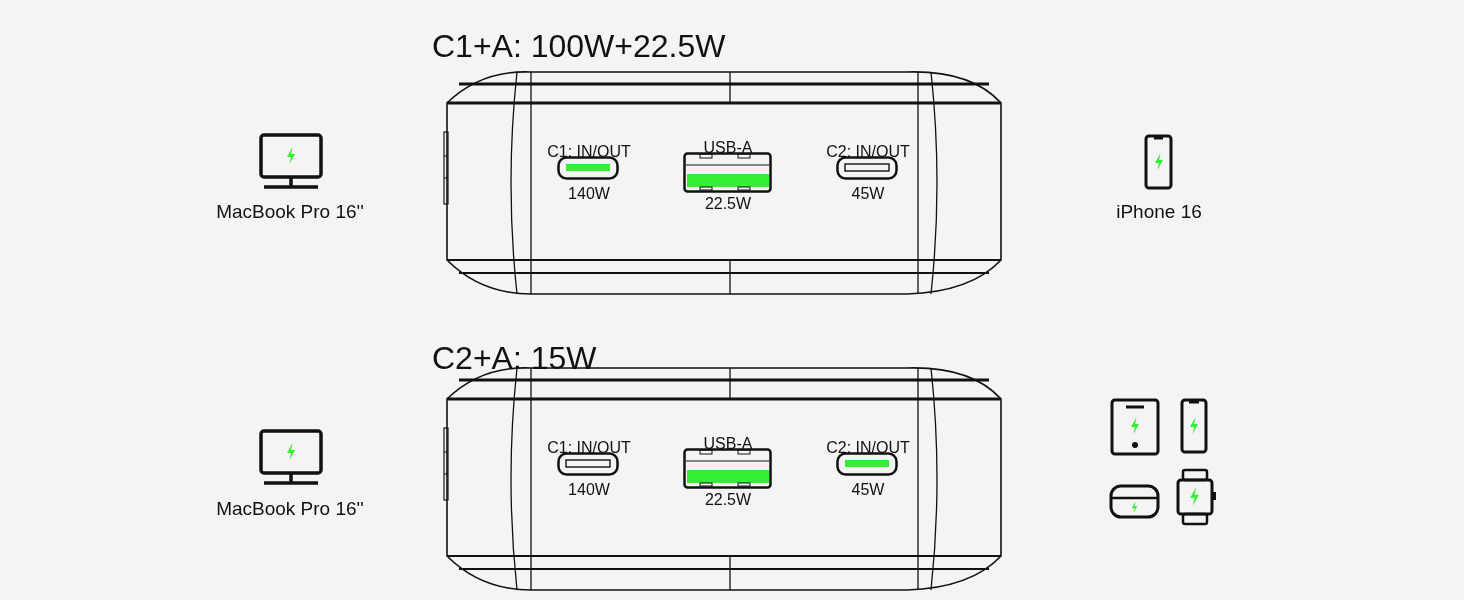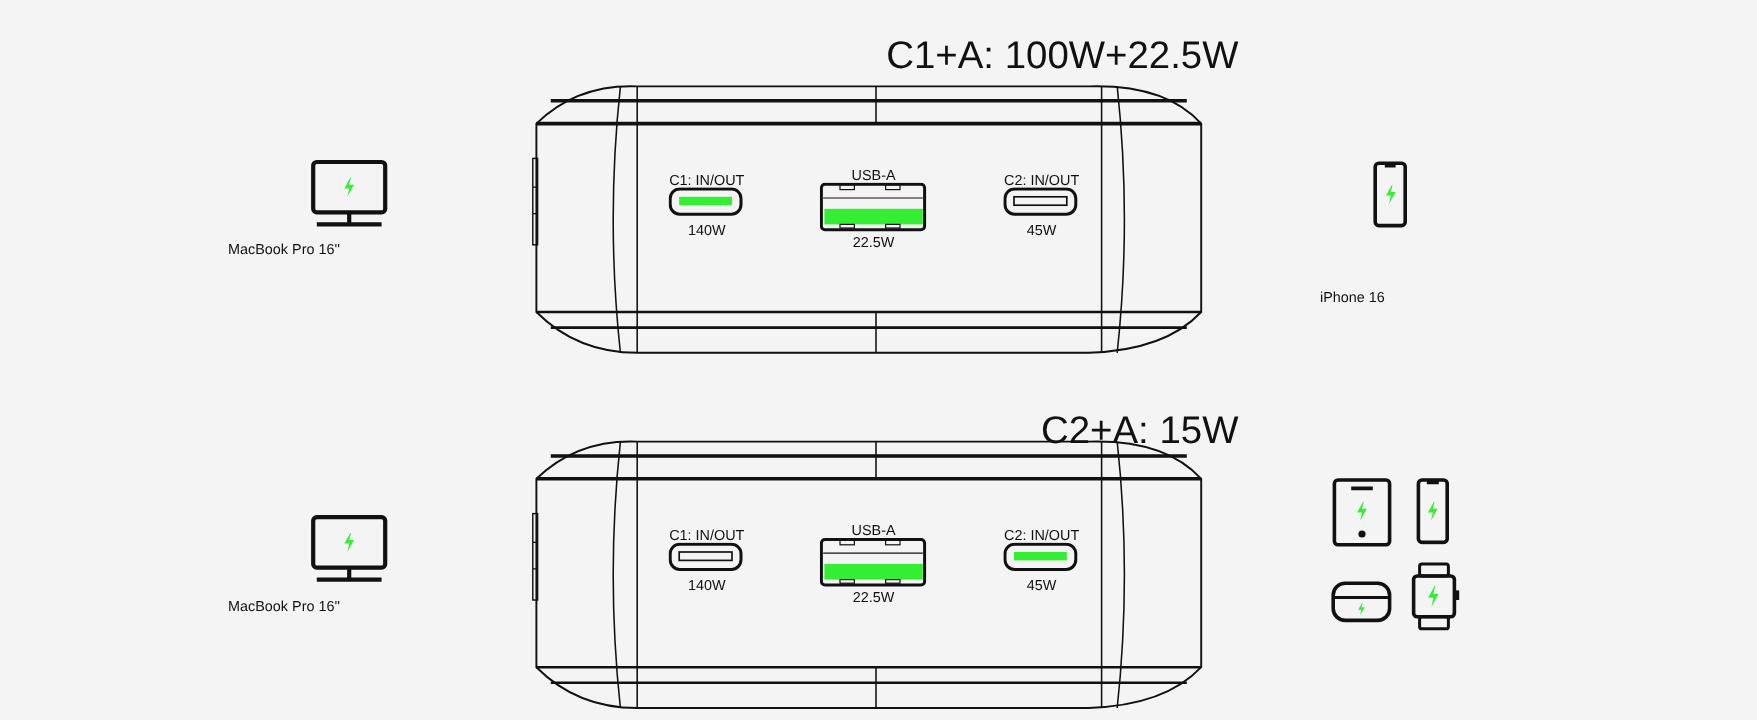--- a/index.html
+++ b/index.html
@@ -1,23 +1,23 @@
 <!DOCTYPE html>
 <html><head>
   <meta charset="utf-8">
   <style>
     html, body { margin:0; padding:0; }
     body {
       width:1464px; height:600px; background:#f4f4f4; position:relative; overflow:hidden;
       font-family:"Liberation Sans", sans-serif; color:#111;
     }
     .abs { position:absolute; }
-    .title { font-size:32px; text-align:right; width:600px; left:432px; }
-    .dev-label { font-size:12px; text-align:left; }
-    .port-label { font-size:12px; text-align:center; width:100px; }
+    .title { font-size:32px; text-align:left; width:600px; left:432px; }
+    .dev-label { font-size:19px; text-align:center; }
+    .port-label { font-size:16px; text-align:center; width:100px; }
     svg { display:block; }
   </style>
 </head>
 <body>
 
 <svg width="0" height="0" style="position:absolute">
   <defs>
     <symbol id="bolt" viewBox="0 0 10 16">
       <path d="M6 0 L1 9 H5 L3.5 16 L9 6 H5 L6.5 0 Z" fill="#33ee33"></path>
     </symbol>
@@ -56,21 +56,21 @@
 </div>
 <div class="abs dev-label" style="left:190px; top:201px; width:200px;">MacBook Pro 16''</div>
 
 <div class="abs" style="left:1144px; top:134px;">
   <svg width="30" height="56" viewBox="0 0 30 56">
     <rect x="2" y="2" width="25" height="52" rx="3" fill="none" stroke="#111" stroke-width="3"></rect>
     <line x1="10" y1="4" x2="19" y2="4" stroke="#111" stroke-width="3"></line>
     <use href="#bolt" x="10" y="20" width="10" height="16"></use>
   </svg>
 </div>
-<div class="abs dev-label" style="left:1100px; top:201px; width:118px;margin-top:40px;">iPhone 16</div>
+<div class="abs dev-label" style="left:1100px; top:201px; width:118px;">iPhone 16</div>
 
 <div class="abs" style="left:441px; top:70px;">
   <svg width="570" height="228" viewBox="0 0 570 228">
       <use href="#powerbank"></use>
     </svg>
 </div>
 
 <div class="abs port-label" style="left:539px; top:143px;">C1: IN/OUT</div>
 <div class="abs" style="left:557px; top:156px;">
   <svg width="64" height="26" viewBox="0 0 64 26">

